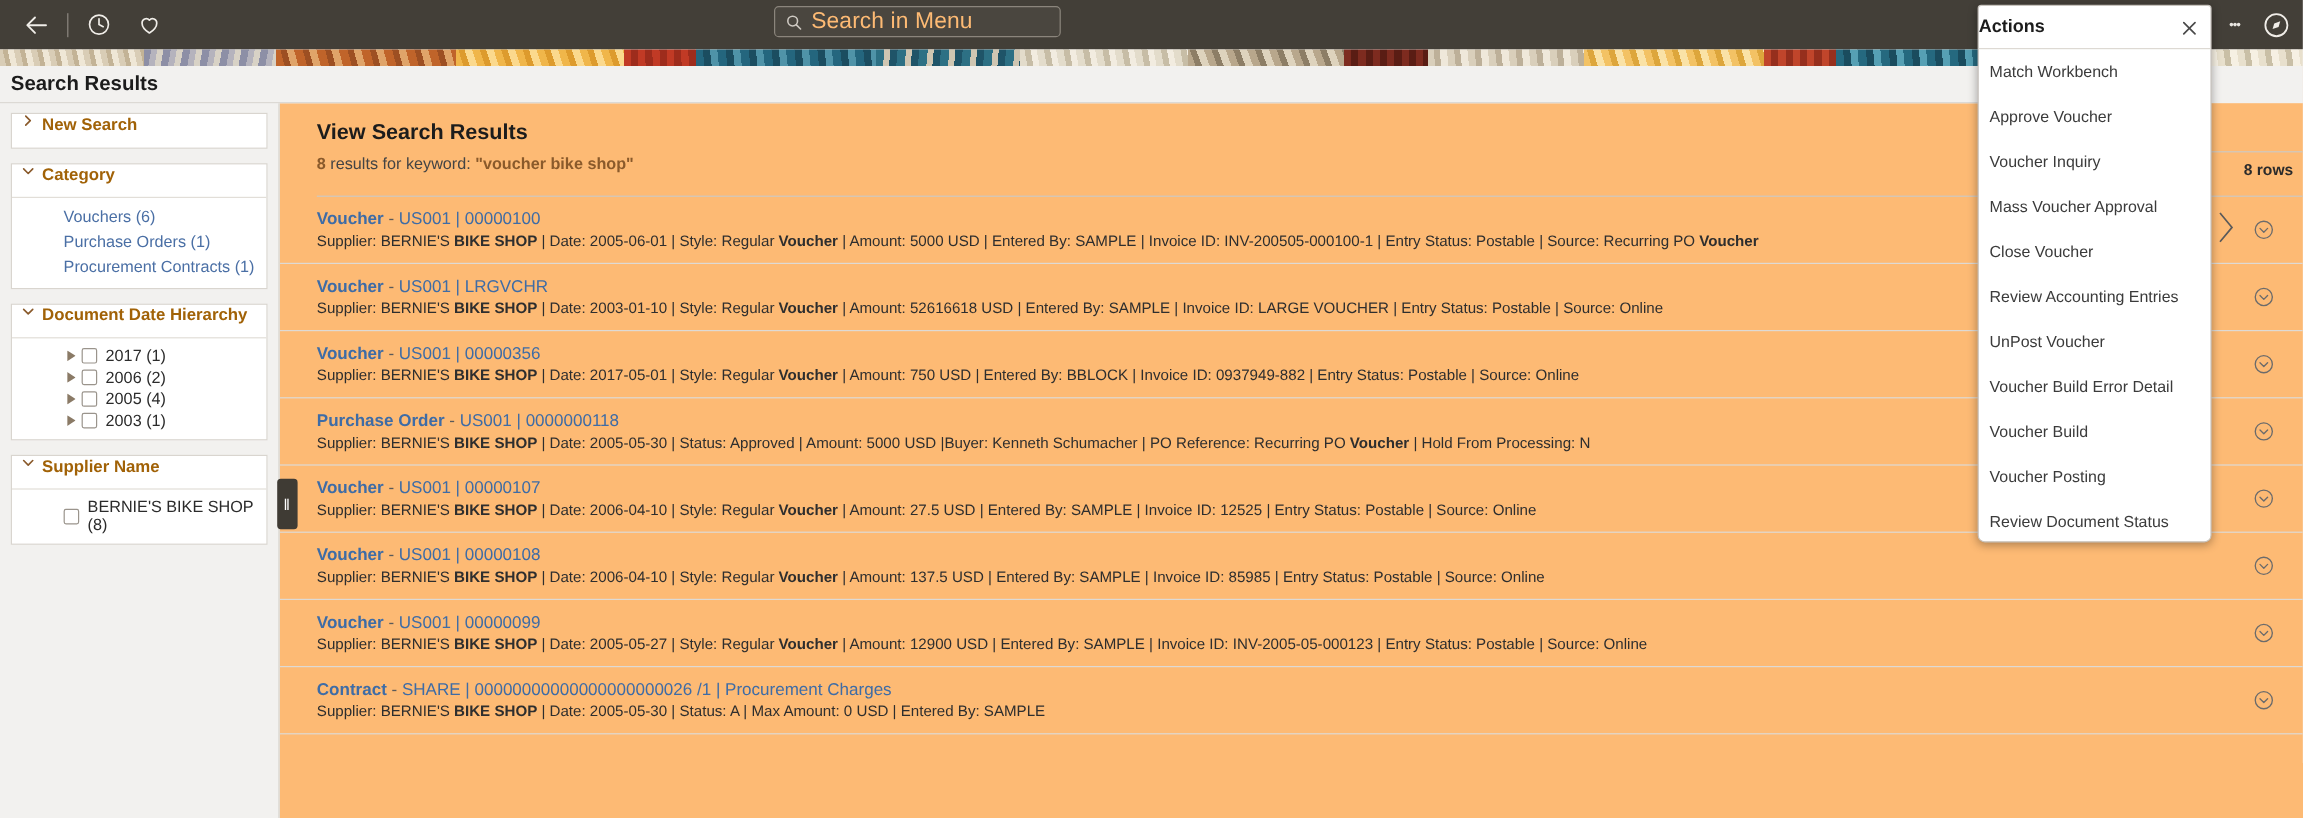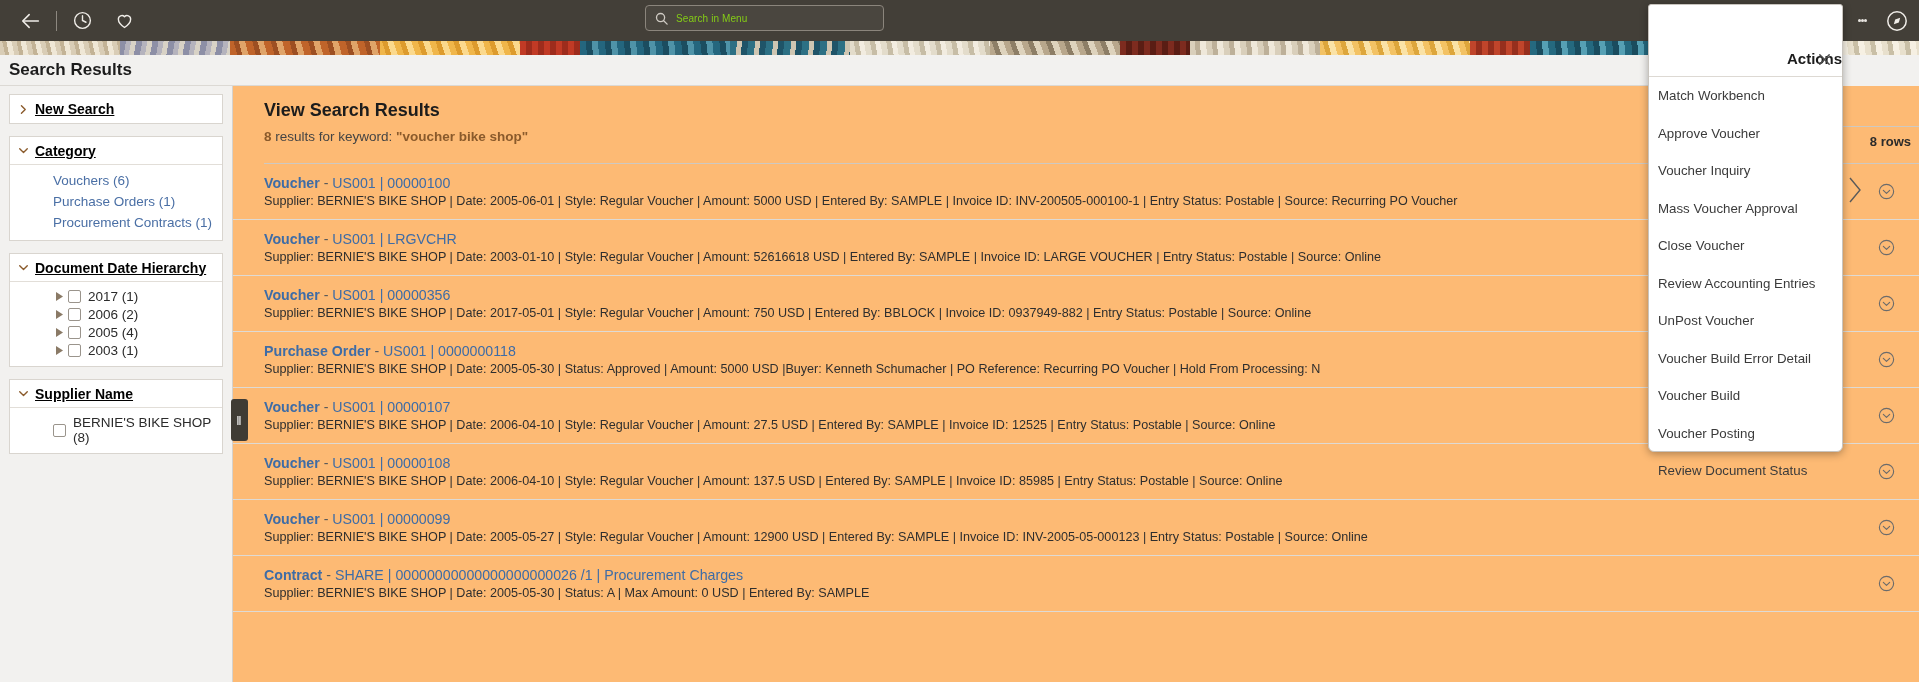--- a/index.html
+++ b/index.html
@@ -31,21 +31,21 @@
     width: 239px; height: 26px;
     background: #4a463f;
     border: 1px solid #8b857c;
     border-radius: 4px;
     display: flex; align-items: center;
     padding-left: 8px;
     cursor: text;
   }
   .tb-search .sicon { margin-right: 7px; display:flex; }
   .tb-search .splaceholder {
-    color: #84cc16; font-size: 10px; letter-spacing: .1px;
+    color: #fdba74; font-size: 19px; letter-spacing: .1px;
   }
 
   .tb-right {
     position: absolute; right: 0px; top: 0; height: 41px;
     display: flex; align-items: center;
   }
   .kebab { width: 26px; height: 41px; display:flex; align-items:center; justify-content:center; cursor:pointer; }
   .kebab i { display:block; width:3px; height:3px; background:#e9e6e1; border-radius:50%; margin:1.6px 0; }
   .nav-compass { width: 44px; height:41px; display:flex; align-items:center; justify-content:center; cursor:pointer;}
 
@@ -75,26 +75,25 @@
     border-right: 1px solid #d6d2cc;
     padding: 8px 9px 0 9px;
     z-index: 3;
   }
   .facet {
     background: #ffffff;
     border: 1px solid #d9d5cf;
     margin-bottom: 12px;
   }
   .facet-hd {
-    height: 28px; display: flex; align-items: center;
+    height: 28px; display: flex; 
     padding: 0 8px;
-    font-size: 14px; font-weight: bold; color: #000000;
+    font-size: 14px; font-weight: bold; color: #a16207;
     cursor: pointer;
     border-bottom: 1px solid #e2ded8;
-    text-decoration: underline;
   }
   .facet-hd.plain { border-bottom: none; }
   .chev { margin-right: 6px; display: inline-flex; }
   .facet-body { padding: 5px 0 7px 0; margin-left: 32px; }
   .facet-link {
     display: block; font-size: 13.5px; color: #4a6fa5;
     padding: 3px 0 3px 11px; cursor: pointer; text-decoration: none;
   }
   .tree-row {
     display: flex; align-items: center;
@@ -155,42 +154,42 @@
     position: relative;
     border-bottom: 1px solid #dedad4;
     padding: 11px 0 11px 31px;
     min-height: 49px;
   }
   .r-title { font-size: 14.2px; color: #3e6ca6; margin-bottom: 3px; white-space: nowrap;}
   .r-title .strong { font-weight: bold; }
   .r-title .dash { color: #5a5a5a; }
   .r-title .tail { color: #3e6ca6; }
   .r-detail { font-size: 12.6px; color: #2e2e2e; white-space: nowrap; }
-  .r-detail b { font-weight: normal; text-align: right; }
+  .r-detail b { font-weight: bold; text-align: right; }
   .row-action {
     position: absolute; right: 22px; top: 50%; transform: translateY(-50%);
     width: 20px; height: 20px; cursor: pointer;
   }
   .row-chevron-wrap {
     position: absolute; right: 54px; top: 50%; transform: translateY(-50%);
   }
 
   
   .actions-panel {
     position: absolute; top: 4px; left: 1648px;
     width: 195px; height: 448px;
     background: #ffffff;
     border: 1px solid #c8c4be;
     border-radius: 3px 3px 6px 6px;
     box-shadow: 0 2px 8px rgba(0,0,0,.32);
     z-index: 50;
   }
   .ap-hd {
-    height: 36px; display: flex; align-items: center; justify-content: flex-end;
-    position: relative; border-bottom: 1px solid #ddd9d3; margin-top: 36px;
+    height: 36px; display: flex; align-items: center; justify-content: flex-start;
+    position: relative; border-bottom: 1px solid #ddd9d3;
   }
   .ap-hd .ttl { font-size: 15px; font-weight: bold; color: #1c1c1c; }
   .ap-close {
     position: absolute; right: 9px; top: 9px; width: 18px; height: 18px;
     cursor: pointer; display:flex; align-items:center; justify-content:center;
   }
   .ap-item {
     height: 37.5px; display: flex; align-items: center;
     padding-left: 9px; font-size: 13.3px; color: #3b3b3b;
     cursor: pointer; white-space: nowrap;

